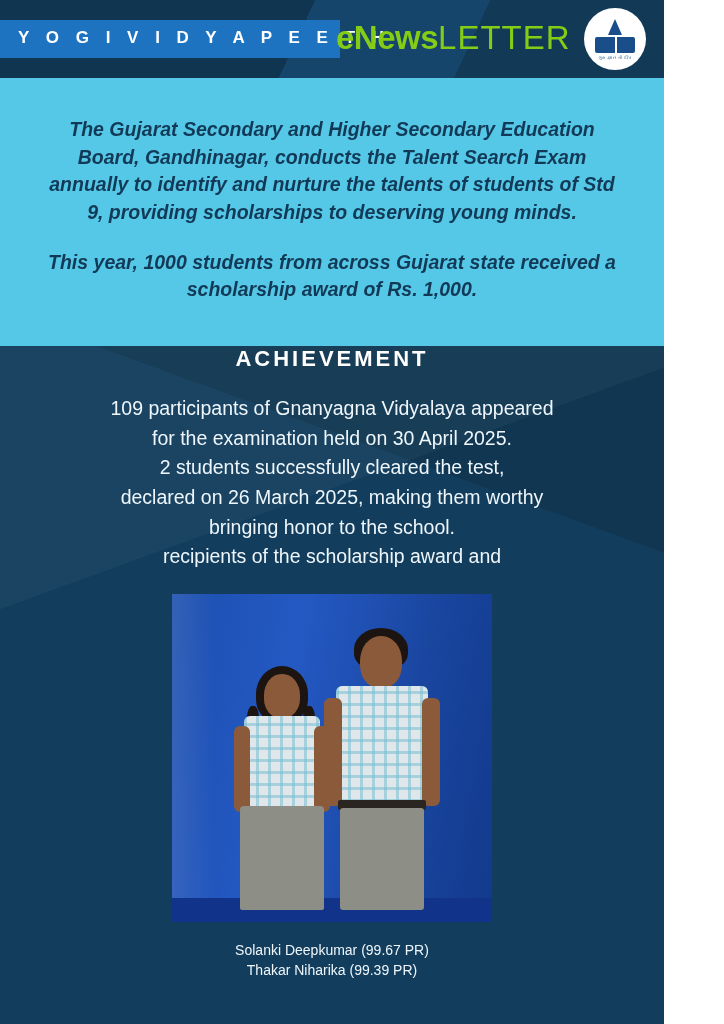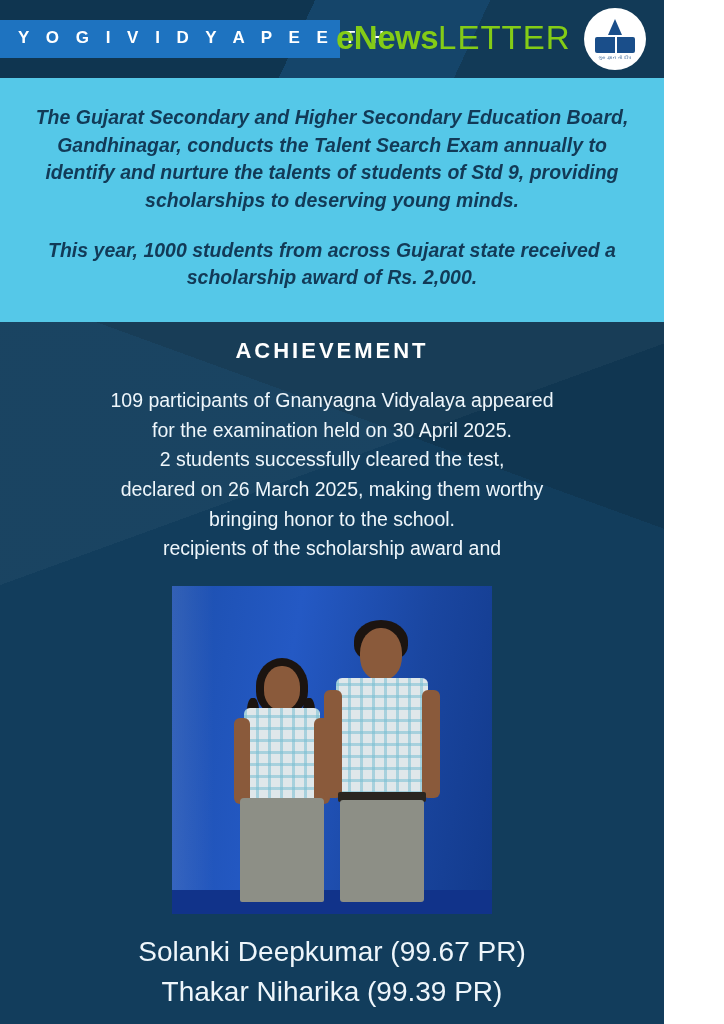--- a/index.html
+++ b/index.html
@@ -120,21 +120,21 @@
   }
 
   
   .intro {
     background: #55c8e8;
     color: #123a57;
     padding: 22px 26px 26px 26px;
     text-align: center;
   }
   .intro p {
-    margin: 4px;
+    margin: 16px;
     font-size: 19.5px;
     font-style: italic;
     font-weight: bold;
     line-height: 1.42;
   }
   .intro .p2 {
     margin-top: 22px;
   }
 
   
@@ -152,21 +152,20 @@
       linear-gradient(200deg, rgba(0,0,0,0.12) 0%, rgba(0,0,0,0.12) 22%, rgba(0,0,0,0) 22%);
     pointer-events: none;
   }
   .achievement {
     position: relative;
     text-align: center;
     color: #ffffff;
     font-size: 22px;
     font-weight: bold;
     letter-spacing: 3px;
-    padding-top: 16px;
   }
   .ach-desc {
     position: relative;
     text-align: center;
     color: #eef6fb;
     font-size: 19.5px;
     line-height: 1.52;
     padding: 22px 40px 0 40px;
   }
   .ach-desc .line {
@@ -241,21 +240,21 @@
   .braid {
     position: absolute;
     background: #1b1410;
     border-radius: 40%;
   }
 
   .names {
     position: relative;
     text-align: center;
     color: #eef6fb;
-    font-size: 28px;
+    font-size: 14px;
     line-height: 1.45;
     padding-top: 18px;
   }
   .names .nm {
     display: block;
   }
 </style>
 </head>
 <body>
 
@@ -273,21 +272,21 @@
       <div class="logo-inner">
         <div class="logo-flame"></div>
         <div class="logo-book"></div>
         <div class="logo-caption">ગુરુ જ્ઞાન નો દીપ</div>
       </div>
     </div>
   </div>
 
   <div class="intro">
     <p>The Gujarat Secondary and Higher Secondary Education Board, Gandhinagar, conducts the Talent Search Exam annually to identify and nurture the talents of students of Std 9, providing scholarships to deserving young minds.</p>
-    <p class="p2">This year, 1000 students from across Gujarat state received a scholarship award of Rs. 2,000.</p>
+    <p class="p2">This year, 1000 students from across Gujarat state received a scholarship award of Rs. 1,000.</p>
   </div>
 
   <div class="body-wrap">
     <div class="body-diag"></div>
 
     <div class="achievement">ACHIEVEMENT</div>
 
     <div class="ach-desc">
       <span class="line">109 participants of Gnanyagna Vidyalaya appeared</span>
       <span class="line">for the examination held on 30 April 2025.</span>

